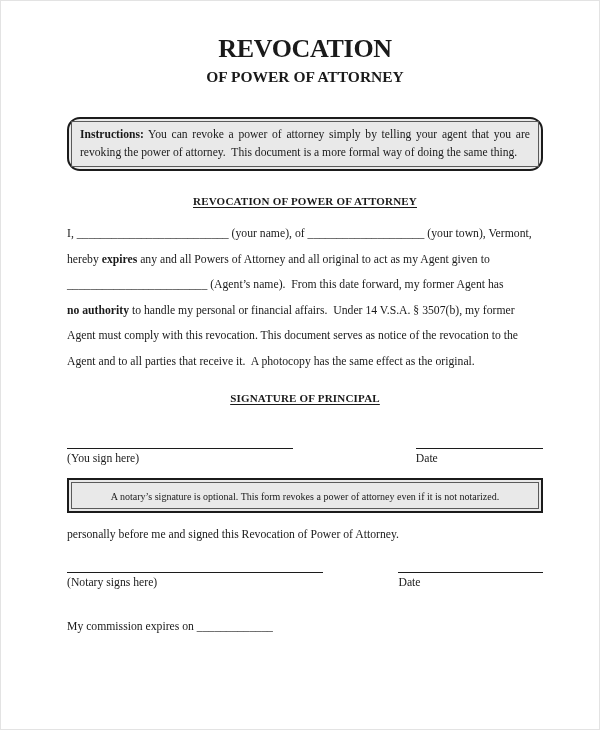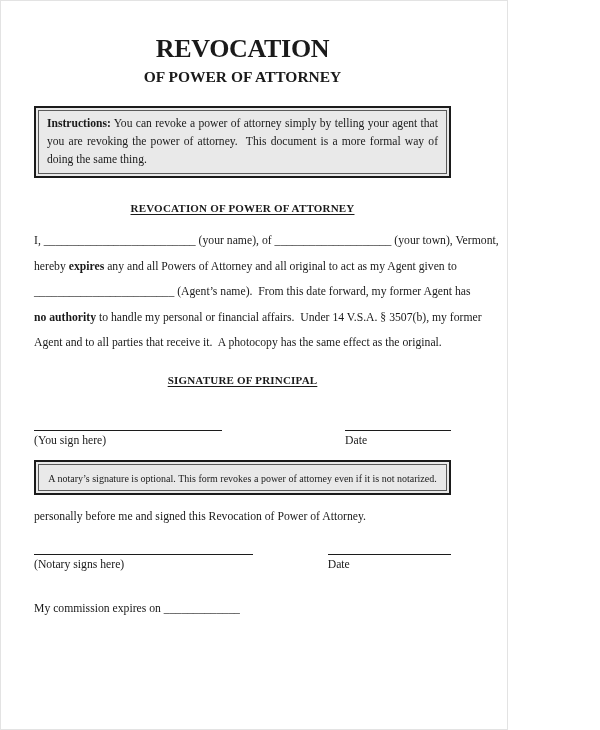--- a/index.html
+++ b/index.html
@@ -1,23 +1,23 @@
 <!DOCTYPE html>
 <html><head>
 <meta charset="utf-8">
 <style>
   html, body { margin: 0; padding: 0; background: #ffffff; }
   .page {
     position: relative;
-    width: 508px;
+    width: 600px;
     height: 730px;
     box-sizing: border-box;
     background: #ffffff;
     border: 1px solid #e3e3e3;
-    padding: 33px 56px 0 33px;
+    padding: 33px 56px 0 66px;
     font-family: "Liberation Serif", serif;
     color: #1a1a1a;
     overflow: hidden;
   }
   .doc-title {
     text-align: center;
     font-size: 26px;
     font-weight: 700;
     line-height: 30px;
     letter-spacing: -0.3px;
@@ -31,21 +31,21 @@
   }
   .notice-box {
     border: 2px solid #1b1b1b;
     background: #e9e9e9;
     padding: 2px;
   }
   .notice-inner {
     border: 1px solid #5a5a5a;
     padding: 4px 8px;
   }
-  .instructions-box { margin-top: 20px; }
+  .instructions-box { margin-top: 31px; border-radius: 13px; }
   .notice-text {
     margin: 0;
     font-size: 11.6px;
     line-height: 18px;
     text-align: justify;
     white-space: pre-wrap;
   }
   .notice-text b { font-weight: 700; }
   .section-heading {
     text-align: center;
@@ -107,20 +107,21 @@
     </div>
   </div>
 
   <div class="section-heading sh-revocation">REVOCATION OF POWER OF ATTORNEY</div>
 
   <div class="body-par">
     <div class="line">I, __________________________ (your name), of ____________________ (your town), Vermont,</div>
     <div class="line"><span>hereby </span><b>expires</b><span> any and all Powers of Attorney and all original to act as my Agent given to</span></div>
     <div class="line">________________________ (Agent’s name).  From this date forward, my former Agent has</div>
     <div class="line"><b>no authority</b><span> to handle my personal or financial affairs.  Under 14 V.S.A. § 3507(b), my former</span></div>
+    <div class="line">Agent must comply with this revocation. This document serves as notice of the revocation to the</div>
     <div class="line">Agent and to all parties that receive it.  A photocopy has the same effect as the original.</div>
   </div>
 
   <div class="section-heading sh-principal">SIGNATURE OF PRINCIPAL</div>
 
   <div class="sig-row sig-row-principal">
     <div class="sig-col-sign">
       <div class="sig-line"></div>
       <div class="sig-label">(You sign here)</div>
     </div>

